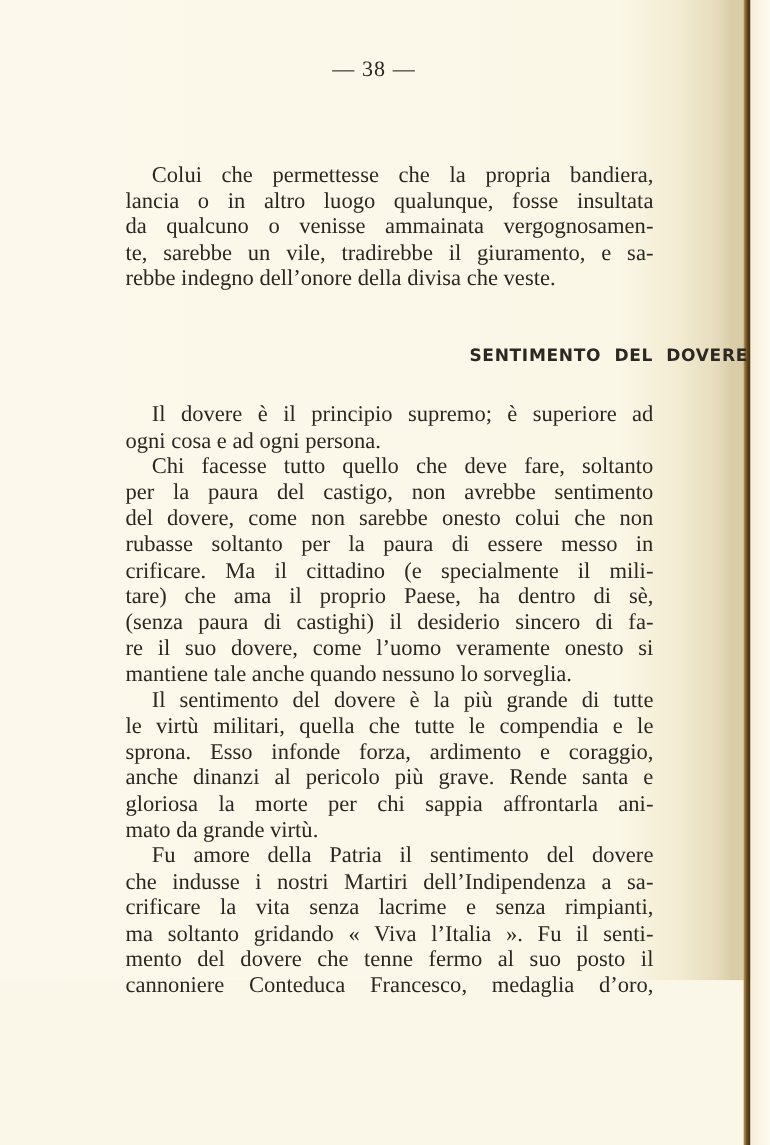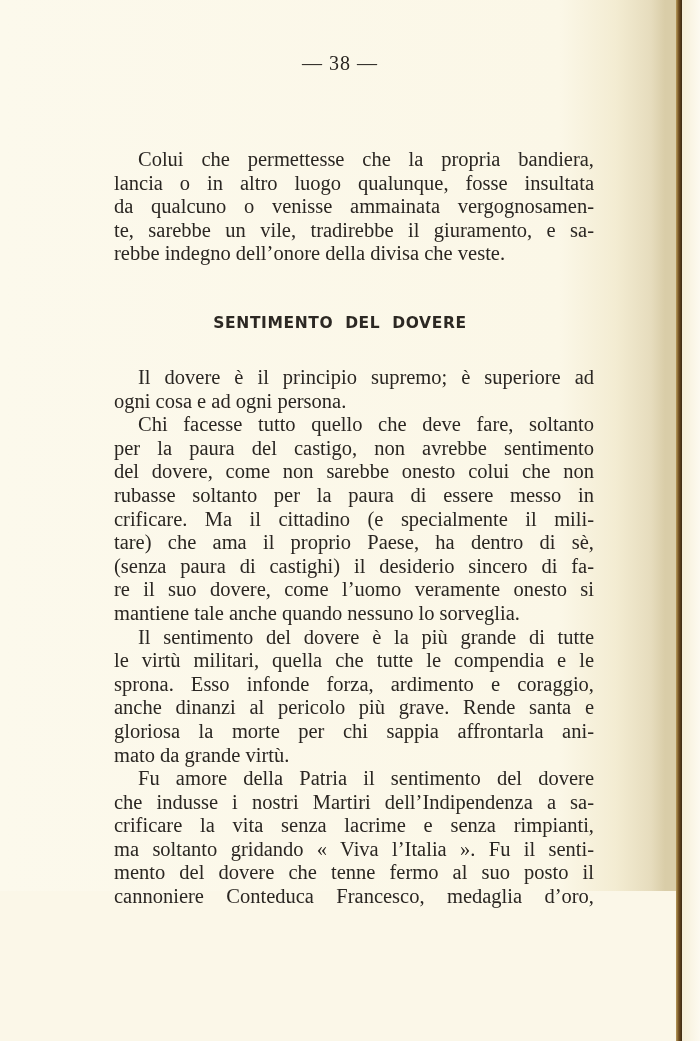--- a/index.html
+++ b/index.html
@@ -34,21 +34,21 @@
       text-align: justify;
     }
     .line {
       display: block; white-space: nowrap; text-align: justify;
       text-align-last: justify; height: 23.6px;
     }
     .line.indent { padding-left: 24px; }
     .line.last { text-align-last: left; }
     .heading {
       position: absolute; top: 314px; left: 0; width: 680px;
-      text-align: center; font-family: "DejaVu Sans", sans-serif;
+      text-align: right; font-family: "DejaVu Sans", sans-serif;
       font-weight: bold; font-size: 15.5px; letter-spacing: 0.6px;
       word-spacing: 6px; color: #2c2823;
     }
   </style>
 </head>
 <body>
 
 <div class="page">
   <div class="edge2"></div>
   <div class="edge"></div>

